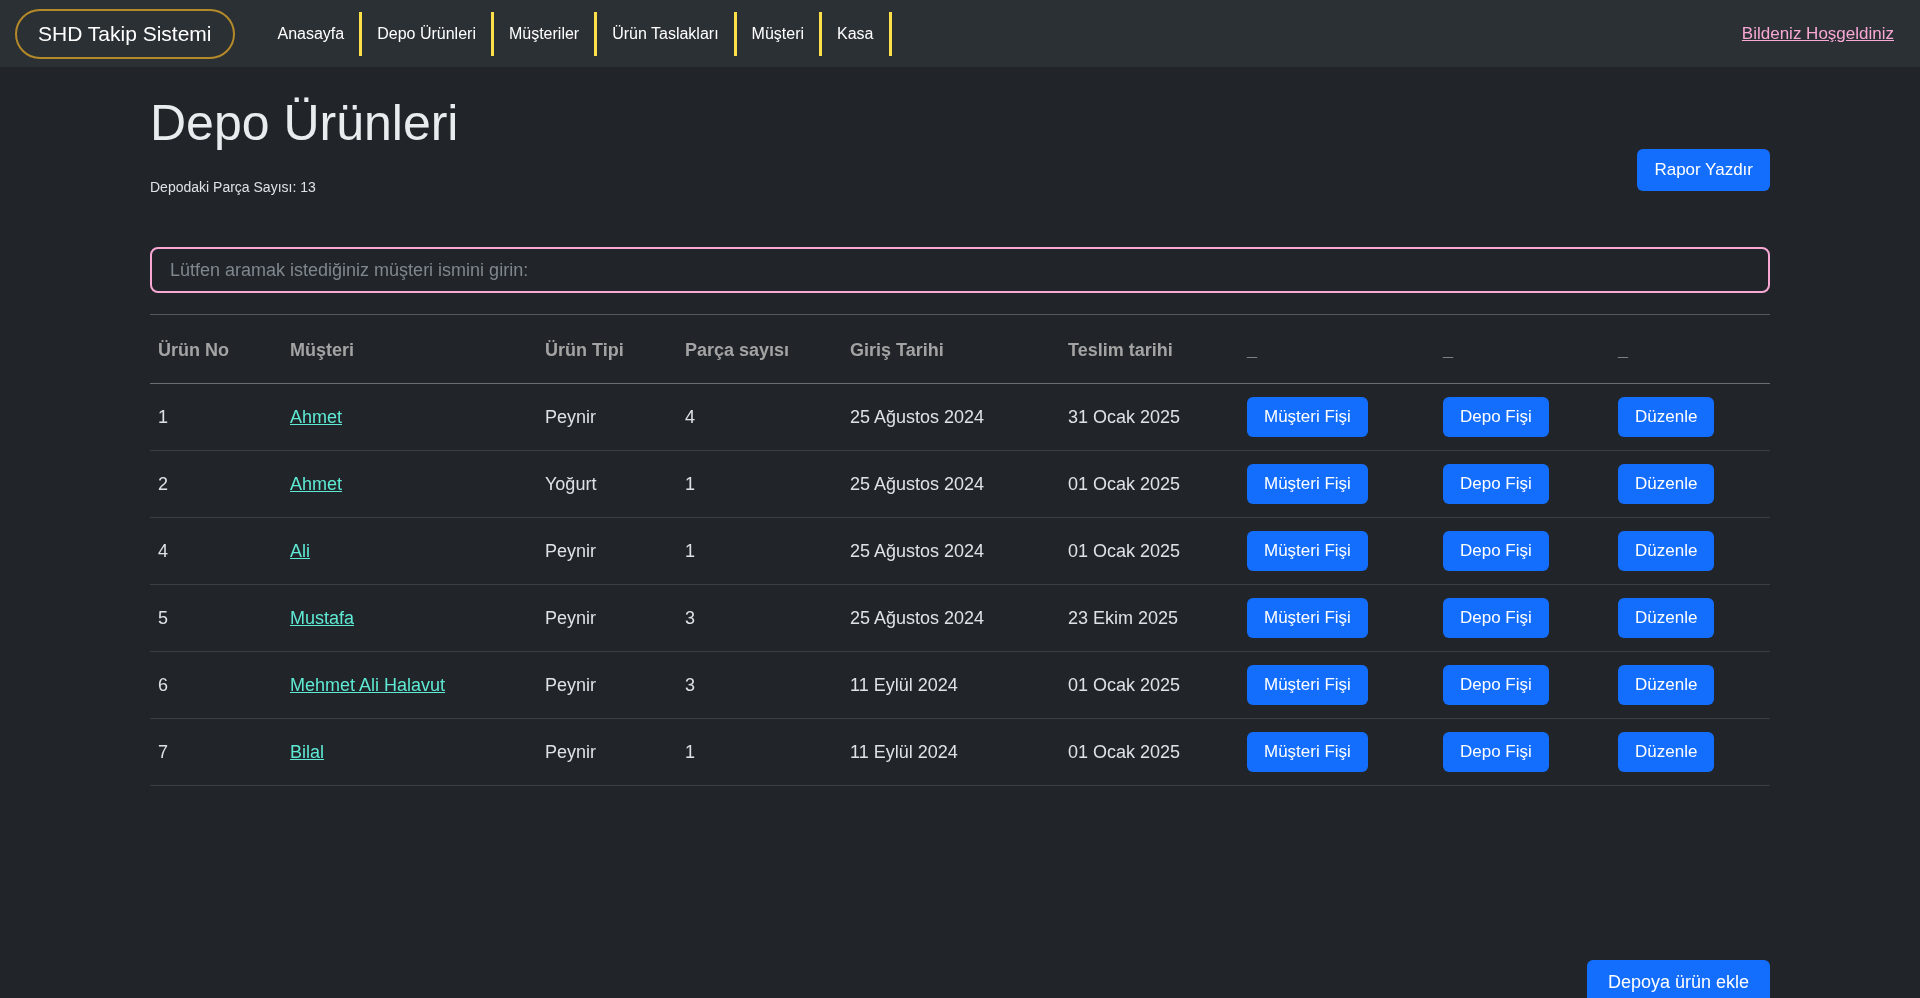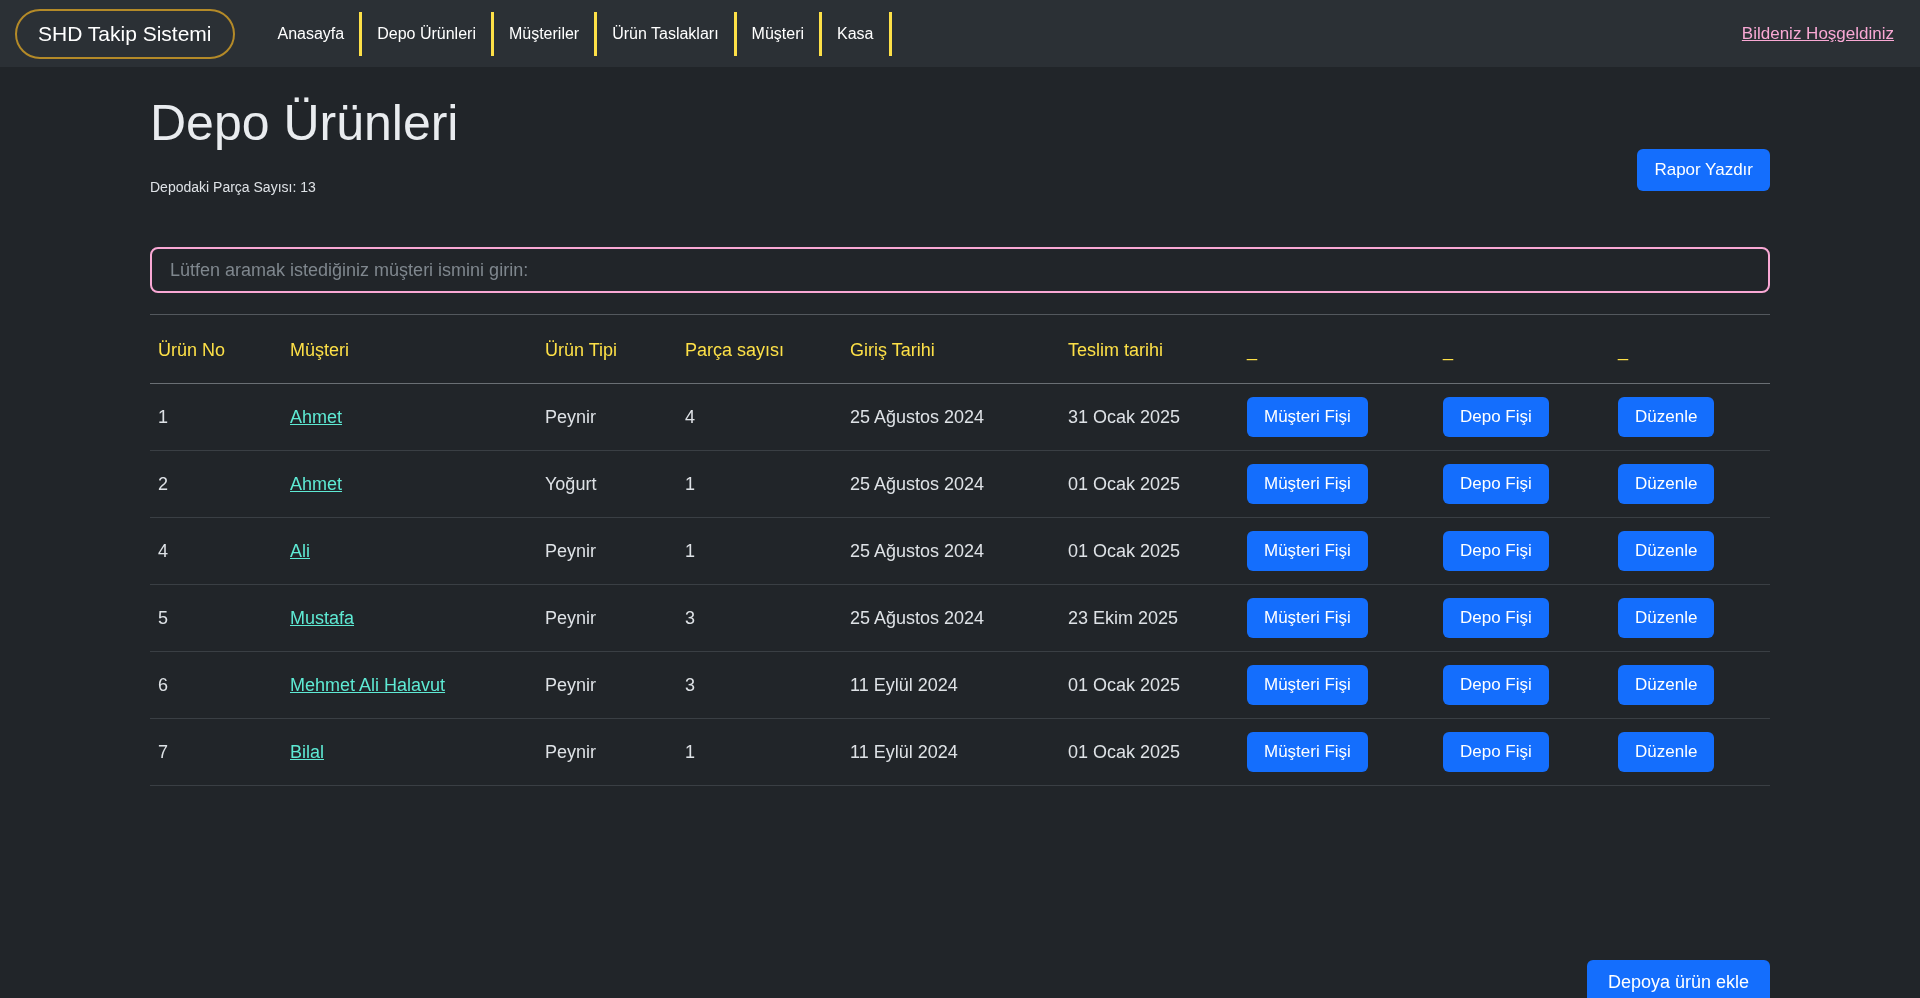--- a/index.html
+++ b/index.html
@@ -91,22 +91,22 @@
     border: none;
     border-top: 1px solid #53585d;
     margin-top: 21px;
   }
 
   
   table { width: 100%; border-collapse: collapse; table-layout: fixed; }
   thead th {
     text-align: left;
     font-size: 18px;
-    font-weight: 400;
-    color: #fde047;
+    font-weight: 700;
+    color: #a3a3a3;
     padding: 25px 8px 22px 8px;
     border-bottom: 1px solid #6a6f74;
   }
   tbody td {
     font-size: 18px;
     color: #dee2e6;
     padding: 0 8px;
     height: 67px;
     vertical-align: middle;
     border-bottom: 1px solid #3a3f44;

